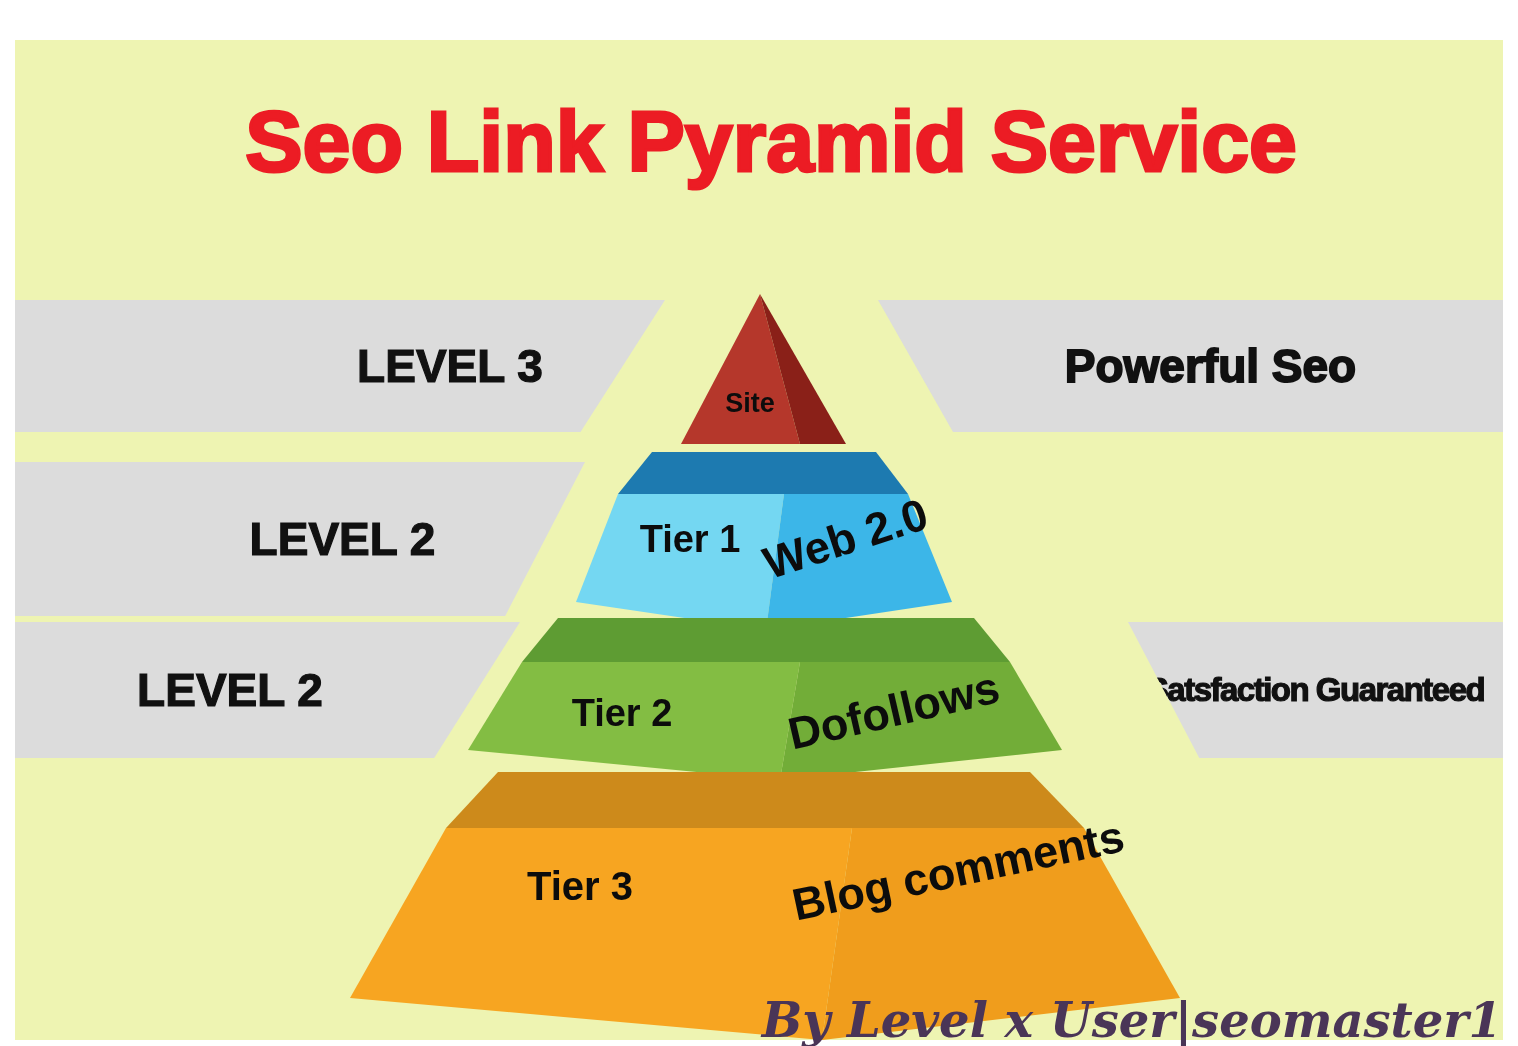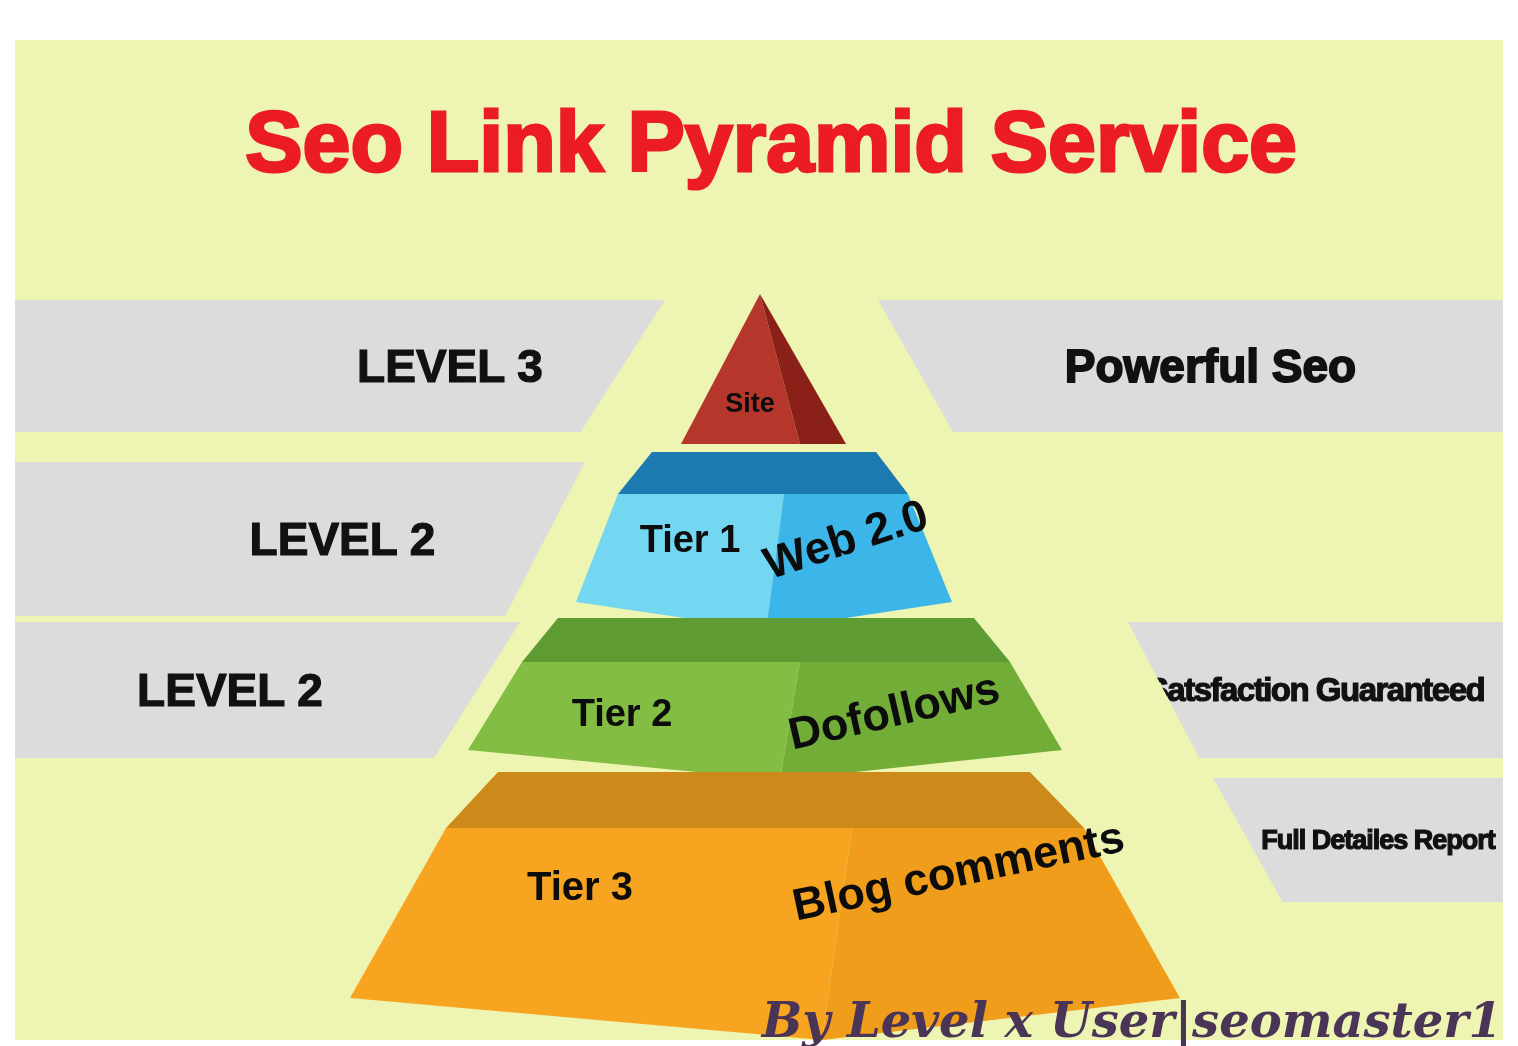--- a/index.html
+++ b/index.html
@@ -102,23 +102,20 @@
   <div class="band" id="b3">
     <span>LEVEL 2</span>
   </div>
 
   <div class="band" id="r1">
     <span>Powerful Seo</span>
   </div>
   <div class="band" id="r3">
     <span>Satsfaction Guaranteed</span>
   </div>
-  <div class="band" id="r4">
-    <span>Full Detailes Report</span>
-  </div>
 
   <svg class="pyramid-svg" viewBox="0 0 1518 1046">
 
     <g>
       <polygon points="760,294 681,444 800,444" fill="#b5372b"></polygon>
       <polygon points="760,294 800,444 846,444" fill="#8a2018"></polygon>
       <text class="tier-label" x="750" y="412" font-size="27" text-anchor="middle">Site</text>
     </g>
 
     <g>

